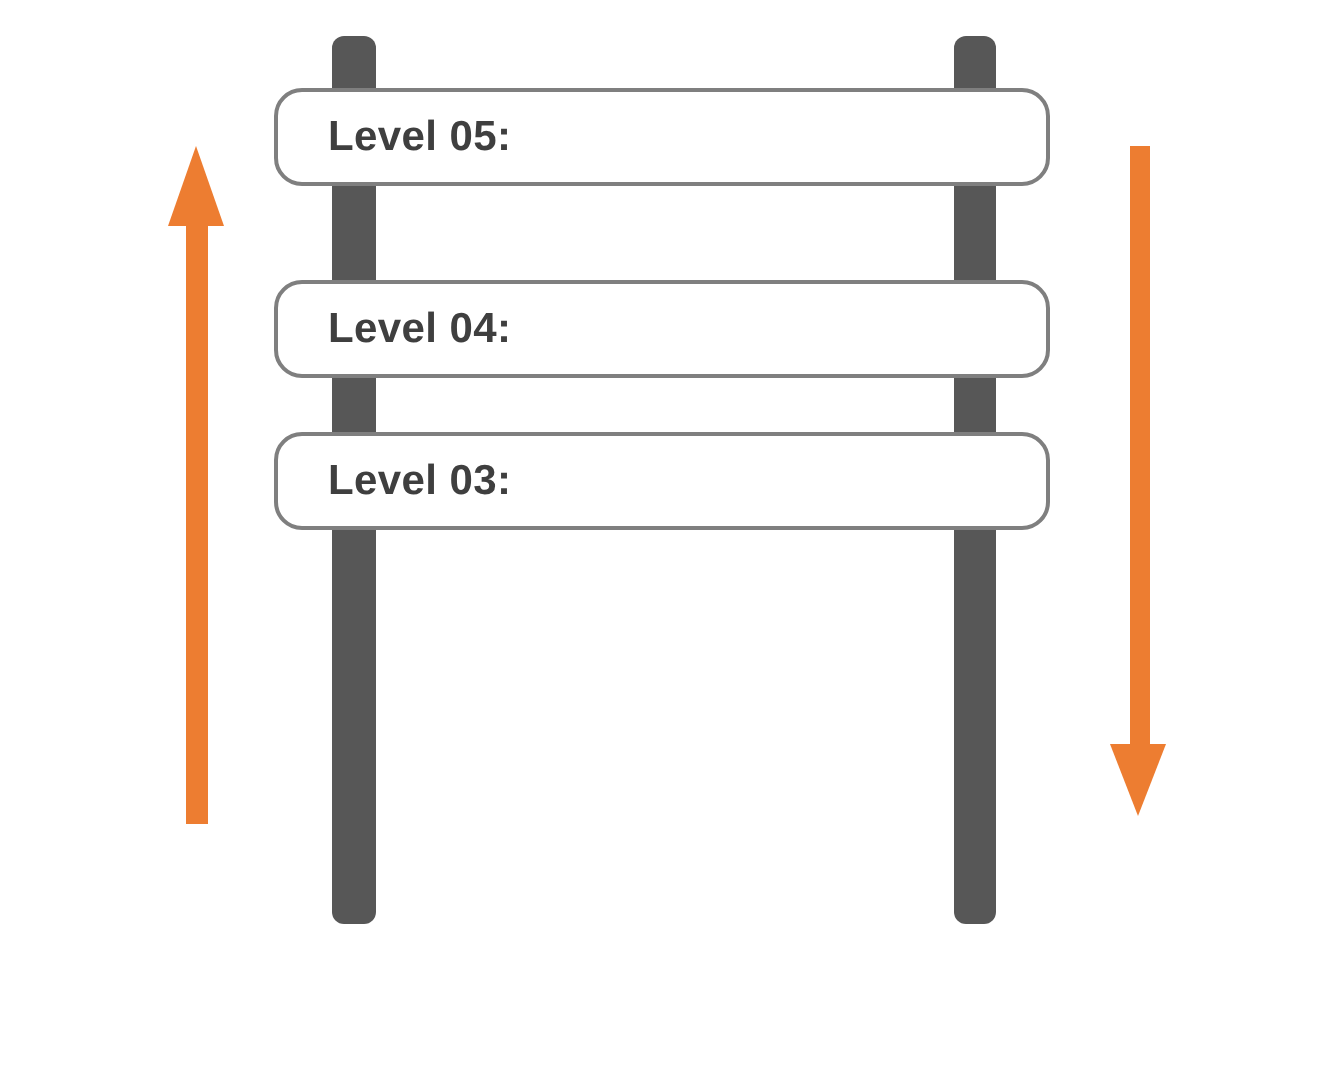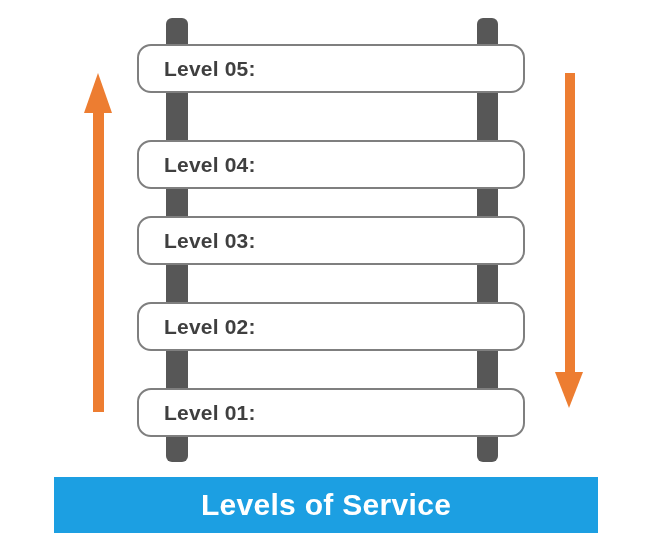--- a/index.html
+++ b/index.html
@@ -143,24 +143,15 @@
 
   <div class="slat s5">
     <span class="slat-label">Level 05:</span>
   </div>
   <div class="slat s4">
     <span class="slat-label">Level 04:</span>
   </div>
   <div class="slat s3">
     <span class="slat-label">Level 03:</span>
   </div>
-  <div class="slat s2">
-    <span class="slat-label">Level 02:</span>
-  </div>
-  <div class="slat s1">
-    <span class="slat-label">Level 01:</span>
-  </div>
 
-  <div class="banner">
-    <span class="banner-title">Levels of Service</span>
-  </div>
 
 </div>
 
 </body></html>

